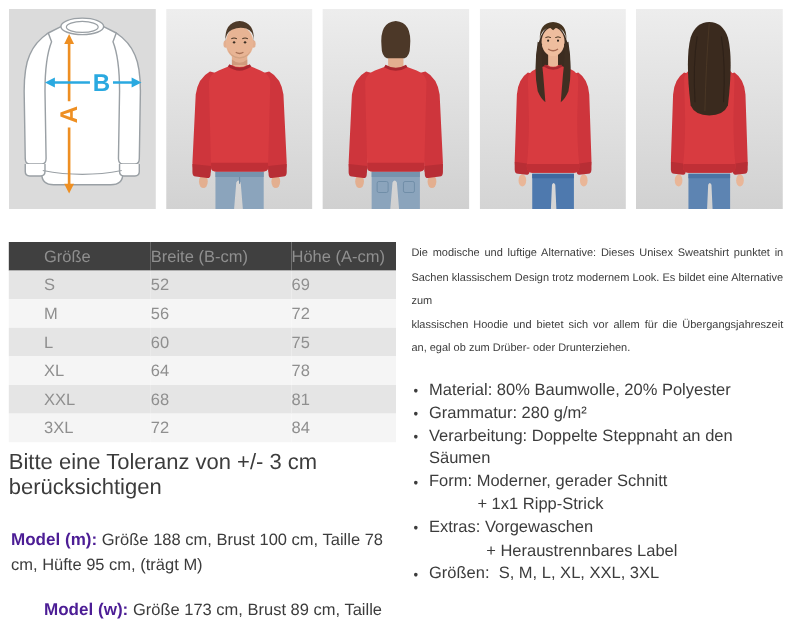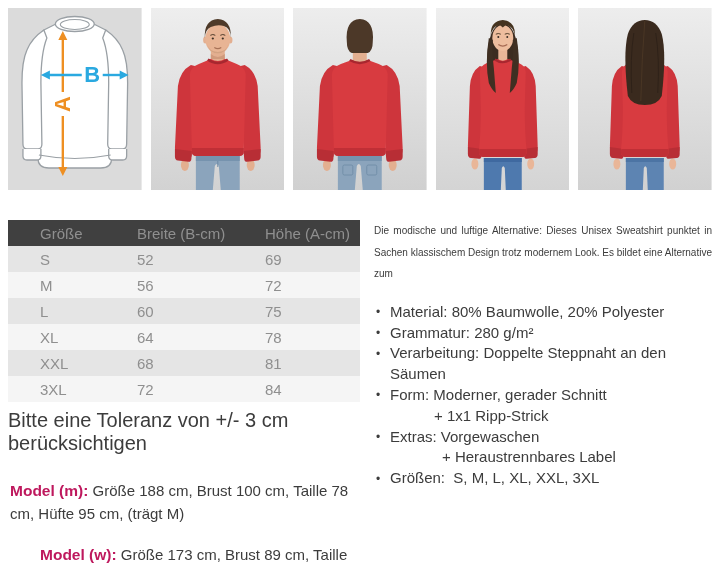--- a/index.html
+++ b/index.html
@@ -21,21 +21,21 @@
     height:26px; padding:0; margin:0; font-weight:normal; text-align:left; vertical-align:middle;
   }
   table.size-table th:first-child, table.size-table td:first-child { padding-left:32px; }
   table.size-table thead tr { background:#404040; }
   table.size-table tbody tr:nth-child(odd) { background:#e5e5e5; }
   table.size-table tbody tr:nth-child(even) { background:#f5f5f5; }
 
   .tolerance-note { margin:7px 0 0 0; font-size:20px; color:#3c3c3c; }
   .model-block { margin:24px 0 0 2px; font-size:15px; line-height:23px; color:#3c3c3c; }
   .model-block + .model-block { margin-top:18px;margin-left:32px; }
-  .model-block b { color:#be185d; font-size:15.5px; }
+  .model-block b { color:#4c1d95; font-size:15.5px; }
 
   .desc p { margin:0; font-size:10px; line-height:21.6px; text-align:justify; color:#3c3c3c; }
   ul.features { list-style:none; margin:17px 0 0 0; padding:0 0 0 2px; font-size:15px; line-height:20.8px; color:#3c3c3c; }
   ul.features li { position:relative; padding-left:14px; }
   ul.features li::before { content:"\2022"; position:absolute; left:0; top:0.5px; font-size:12px; color:#3c3c3c; }
   ul.features li.sub  { padding-left:58px; }
   ul.features li.sub2 { padding-left:66px; }
   ul.features li.sub::before, ul.features li.sub2::before { content:none; }
 
   svg text { font-family:"Liberation Sans", sans-serif; }
@@ -277,20 +277,21 @@
 
     <p class="tolerance-note">Bitte eine Toleranz von +/- 3 cm berücksichtigen</p>
 
     <p class="model-block"><b>Model (m):</b> <span>Größe 188 cm, Brust 100 cm, Taille 78 cm, Hüfte 95 cm, (trägt M)</span></p>
 
     <p class="model-block"><b>Model (w):</b> <span>Größe 173 cm, Brust 89 cm, Taille 62 cm, Hüfte 88,5 cm, (trägt S)</span></p>
   </div>
 
   <div class="right-col desc">
     <p>Die modische und luftige Alternative: Dieses Unisex Sweatshirt punktet in Sachen klassischem Design trotz modernem Look. Es bildet eine Alternative zum</p>
+    <p>klassischen Hoodie und bietet sich vor allem für die Übergangsjahreszeit an, egal ob zum Drüber- oder Drunterziehen.</p>
 
     <ul class="features">
       <li>Material: 80% Baumwolle, 20% Polyester</li>
       <li>Grammatur: 280 g/m²</li>
       <li>Verarbeitung: Doppelte Steppnaht an den Säumen</li>
       <li>Form: Moderner, gerader Schnitt</li>
       <li class="sub">+ 1x1 Ripp-Strick</li>
       <li>Extras: Vorgewaschen</li>
       <li class="sub2">+ Heraustrennbares Label</li>
       <li>Größen:&nbsp; S, M, L, XL, XXL, 3XL</li>

